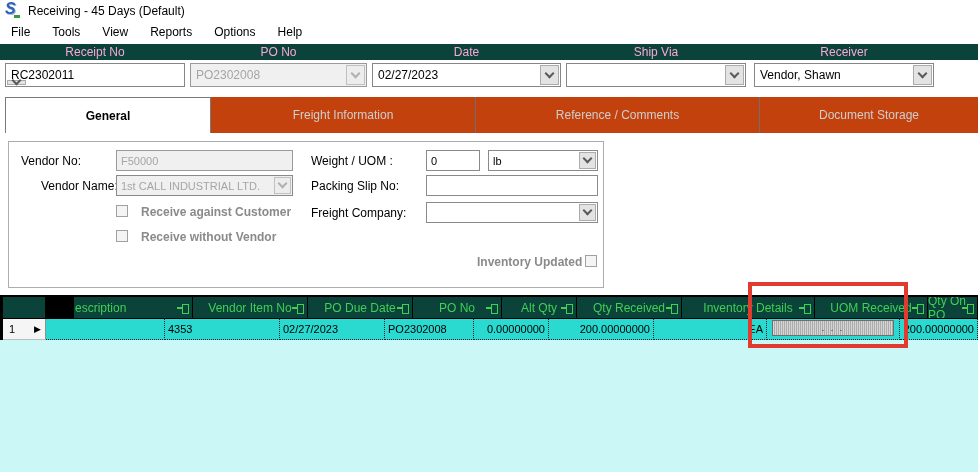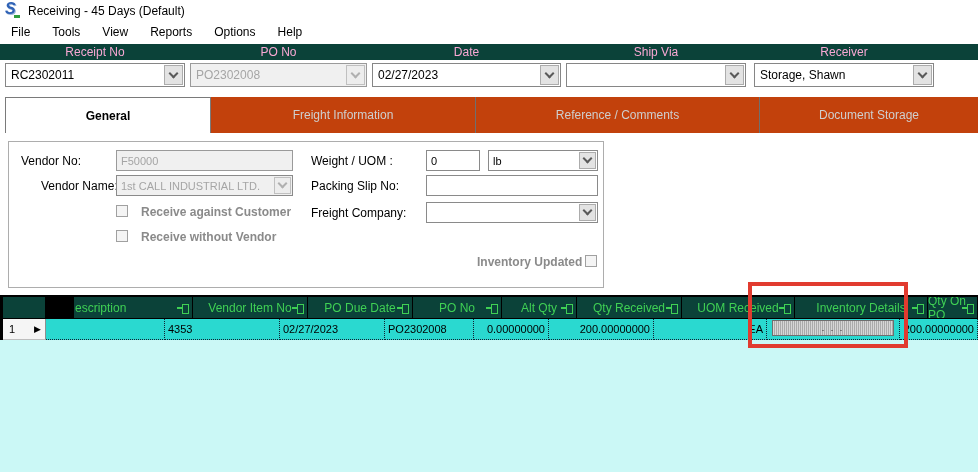--- a/index.html
+++ b/index.html
@@ -122,21 +122,21 @@
 </div>
 
 <div class="band">
   <span class="band-label" style="left:5px;   width:180px;">Receipt No</span>
   <span class="band-label" style="left:190px; width:177px;">PO No</span>
   <span class="band-label" style="left:372px; width:189px;">Date</span>
   <span class="band-label" style="left:566px; width:180px;">Ship Via</span>
   <span class="band-label" style="left:754px; width:180px;">Receiver</span>
 </div>
 
-<div class="combo" style="left:5px; top:63px; width:180px;">
+<div class="combo" style="left:5px; top:63px; width:180px;flex-direction:column;">
   <span class="val">RC2302011</span>
   <span class="btn">
       <span class="chev"></span>
     </span>
 </div>
 <div class="combo disabled" style="left:190px; top:63px; width:177px;">
   <span class="val">PO2302008</span>
   <span class="btn">
       <span class="chev"></span>
     </span>
@@ -147,21 +147,21 @@
       <span class="chev"></span>
     </span>
 </div>
 <div class="combo" style="left:566px; top:63px; width:180px;">
   <span class="val"></span>
   <span class="btn">
       <span class="chev"></span>
     </span>
 </div>
 <div class="combo" style="left:754px; top:63px; width:180px;">
-  <span class="val">Storage, Shawn</span>
+  <span class="val">Vendor, Shawn</span>
   <span class="btn">
       <span class="chev"></span>
     </span>
 </div>
 
 <div class="tabs">
   <div class="tab active">
       <span>General</span>
     </div>
   <div class="tab gray g1">
@@ -237,26 +237,26 @@
       <span class="pin"></span>
     </div>
     <div class="hcell" style="width:75px;">
       <span>Alt Qty</span>
       <span class="pin"></span>
     </div>
     <div class="hcell" style="width:105px;">
       <span>Qty Received</span>
       <span class="pin"></span>
     </div>
+    <div class="hcell" style="width:133px;">
+      <span>Inventory Details</span>
+      <span class="pin"></span>
+    </div>
     <div class="hcell" style="width:113px;">
       <span>UOM Received</span>
-      <span class="pin"></span>
-    </div>
-    <div class="hcell" style="width:133px;">
-      <span>Inventory Details</span>
       <span class="pin"></span>
     </div>
     <div class="hcell" style="flex:1;">
       <span>Qty On PO</span>
       <span class="pin"></span>
     </div>
   </div>
 
   <div class="grid-row">
     <div class="rowhead" style="width:43px;">

